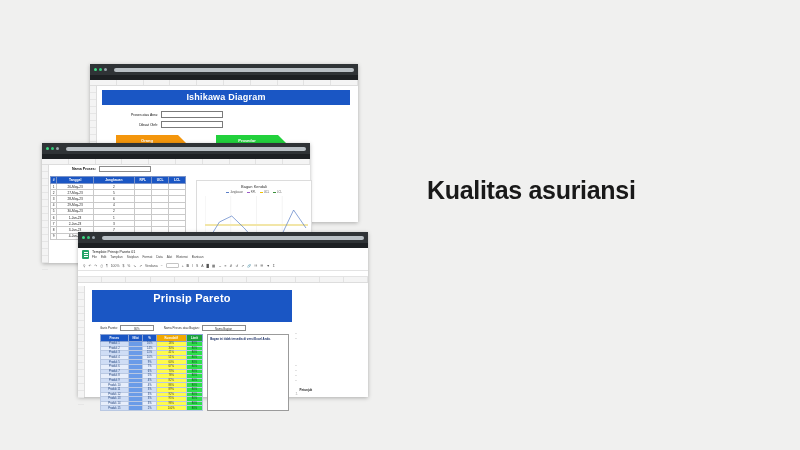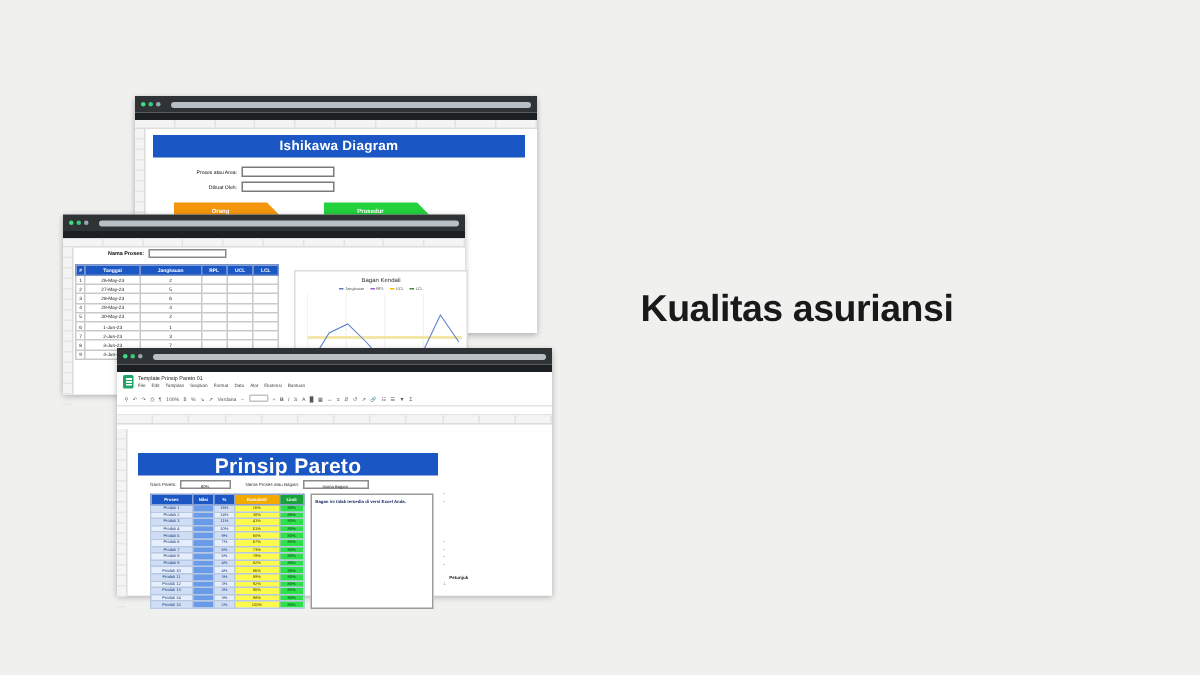--- a/index.html
+++ b/index.html
@@ -123,21 +123,21 @@
   .gs-formula { height: 6px; border-bottom: 1px solid #e3e3e3; display: flex; align-items: center; padding-left: 14px; }
   .gs-formula span { font-size: 3px; color: #777; }
   .par-colhead { height: 6px; background: #f4f4f4; border-bottom: 1px solid #ddd; display: flex; }
   .par-colhead i { flex: 1; border-right: 1px solid #e2e2e2; }
   .par-gutter {
     position: absolute; left: 0; top: 38px; width: 7px; bottom: 0;
     background: #f4f4f4; border-right: 1px solid #ddd;
   }
   .par-gutter i { display: block; height: 7px; border-bottom: 1px solid #e6e6e6; }
   .par-sheet { position: absolute; left: 8px; right: 2px; top: 40px; bottom: 0; }
-  #par-banner { height: 15px; line-height: 17px; font-size: 14px; margin: 14px 74px 0 6px; }
+  #par-banner { height: 32px; line-height: 17px; font-size: 11px; margin: 2px 74px 0 6px; }
   .par-ctrls { display: flex; gap: 10px; margin: 3px 0 0 14px; align-items: center; }
   .pc { display: flex; align-items: center; gap: 2px; }
   .pc-lbl { font-size: 3px; color: #333; white-space: nowrap; }
   .pc-in {
     height: 6px; border: 1px solid #8a8a8a; background: #fff;
     font-size: 2.8px; color: #333; text-align: center; line-height: 6px;
   }
   .par-main { display: flex; gap: 4px; margin: 3px 0 0 14px; }
   .ptbl { border-collapse: collapse; width: 104px; }
   .ptbl th {
@@ -160,21 +160,21 @@
   }
   .notebox b { font-size: 2.9px; color: #1a2f66; display: block; margin-bottom: 2px; }
   .blurline { height: 2px; background: #c7c7c7; border-radius: 1px; margin-bottom: 1.6px; }
   .rightnotes { width: 74px; padding-left: 3px; }
   .rn-item { display: flex; gap: 1.5px; margin-bottom: 2.4px; }
   .rn-item i { font-size: 2.6px; color: #888; line-height: 1; }
   .rn-lines { flex: 1; }
   .rn-head { font-size: 3px; color: #222; font-weight: bold; margin: 4px 0 2px 4px; }
 
   
-  .copy { position: absolute; left: 427px; top: 192px; width: 330px; }
+  .copy { position: absolute; left: 427px; top: 176px; width: 330px; }
   .copy h1 {
     font-size: 25px; font-weight: bold; color: #191919;
     letter-spacing: -0.3px; margin-bottom: 11px;
   }
   .copy p { font-size: 10.5px; line-height: 1.55; color: #2b2b2b; }
 </style>
 </head>
 <body>
 
 <div class="stage">

